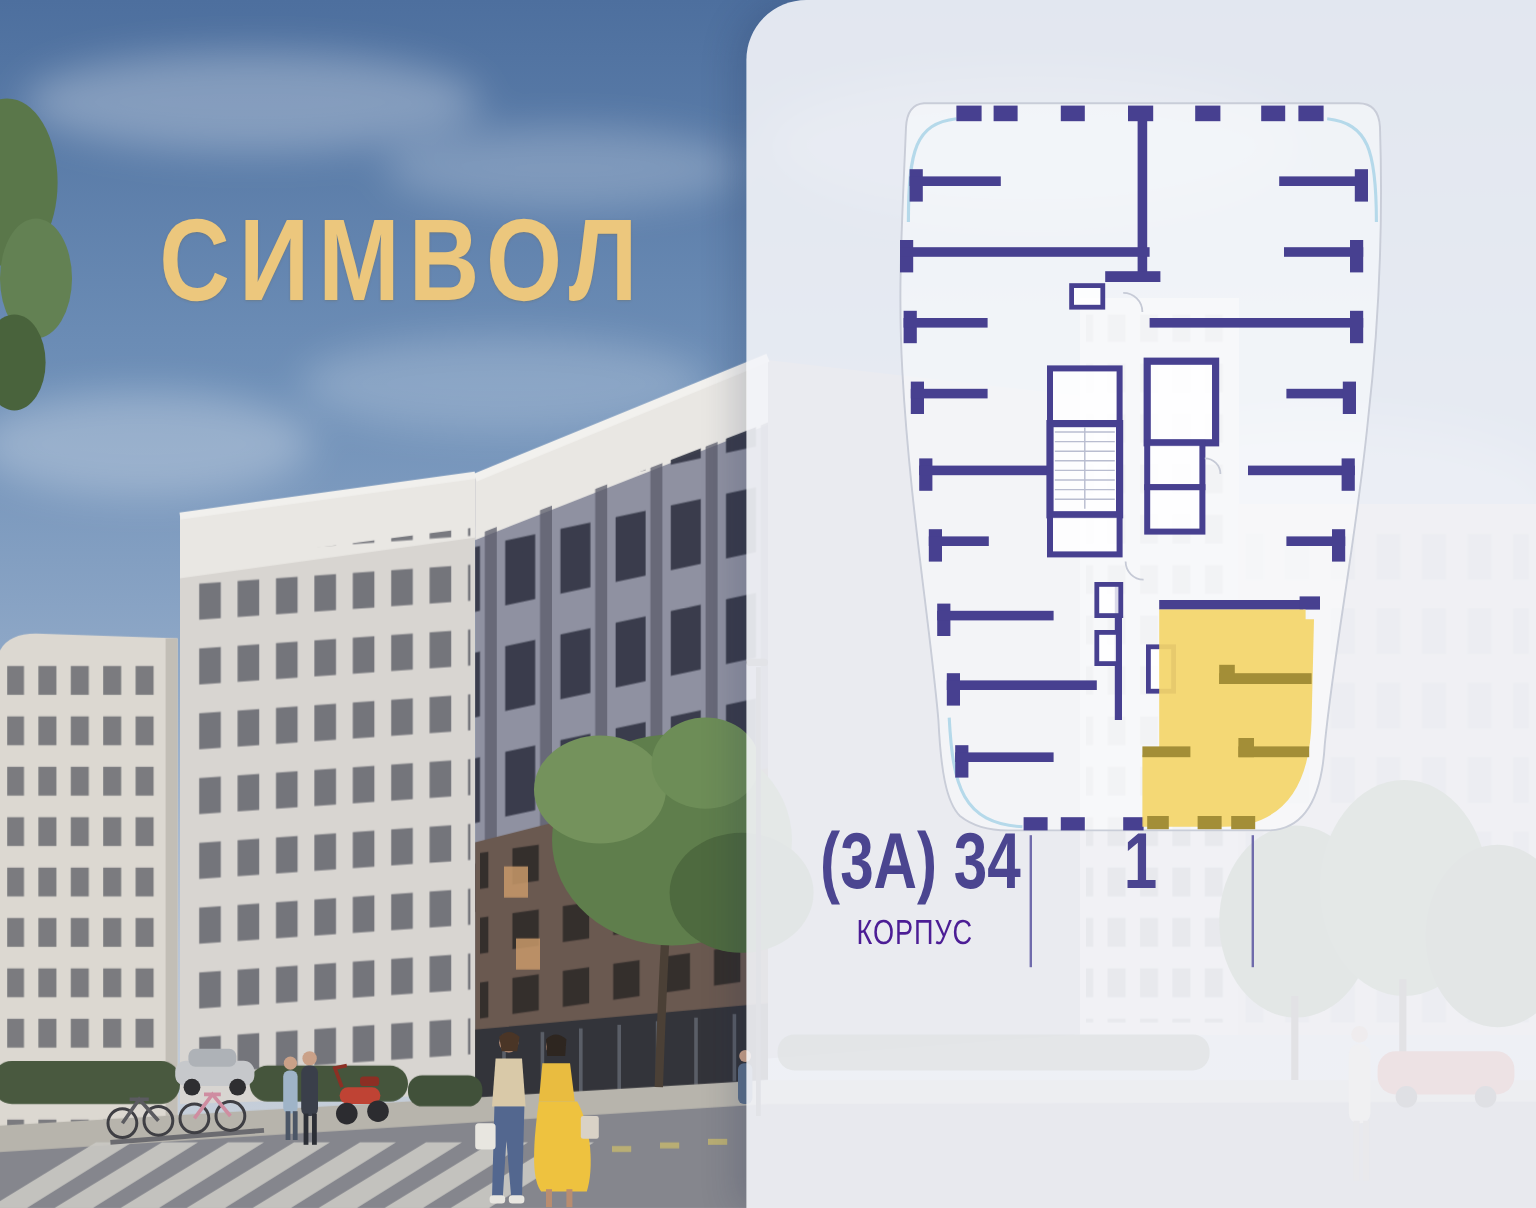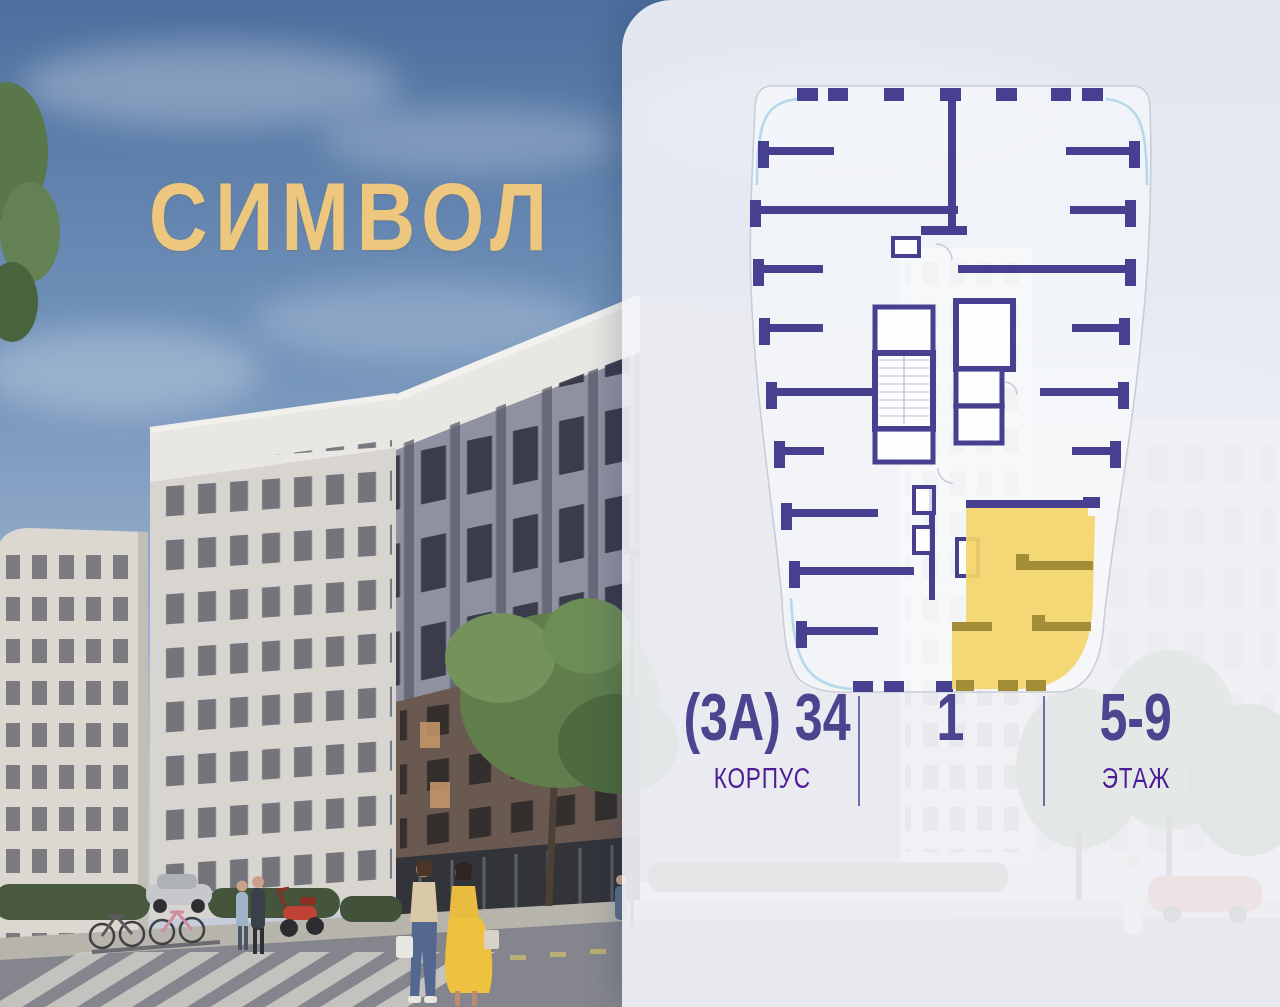--- a/index.html
+++ b/index.html
@@ -5,21 +5,21 @@
   html,body{margin:0;padding:0;background:#222;}
   .stage{
     position:relative;width:1280px;height:1007px;overflow:hidden;
     font-family:"Liberation Sans","DejaVu Sans",sans-serif;
     background:#7c94b5;
   }
   .stage svg{display:block;}
   .photo{position:absolute;left:0;top:0;}
   
   .logo{
-    position:absolute;left:110px;top:168px;width:430px;
+    position:absolute;left:94px;top:168px;width:430px;
     text-align:center;line-height:1;pointer-events:none;
   }
   .logo span{
     display:inline-block;
     font-size:97px;font-weight:700;color:#ecc77d;
     letter-spacing:9px;transform:scaleX(.84);transform-origin:center;
     text-shadow:0 1px 2px rgba(120,90,30,.25);
   }
   
   .panel{
@@ -391,19 +391,15 @@
     <div class="info-row">
       <div class="info-col col-building">
         <b class="value"><span>(3А) 34</span></b>
         <b class="label"><span>КОРПУС</span></b>
       </div>
       <div class="v-divider div-1"></div>
       <div class="info-col col-section">
         <b class="value"><span>1</span></b>
       </div>
       <div class="v-divider div-2"></div>
-      <div class="info-col col-floor">
-        <b class="value"><span>5-9</span></b>
-        <b class="label"><span>ЭТАЖ</span></b>
-      </div>
     </div>
   </div>
 </div>
 
 </body></html>

